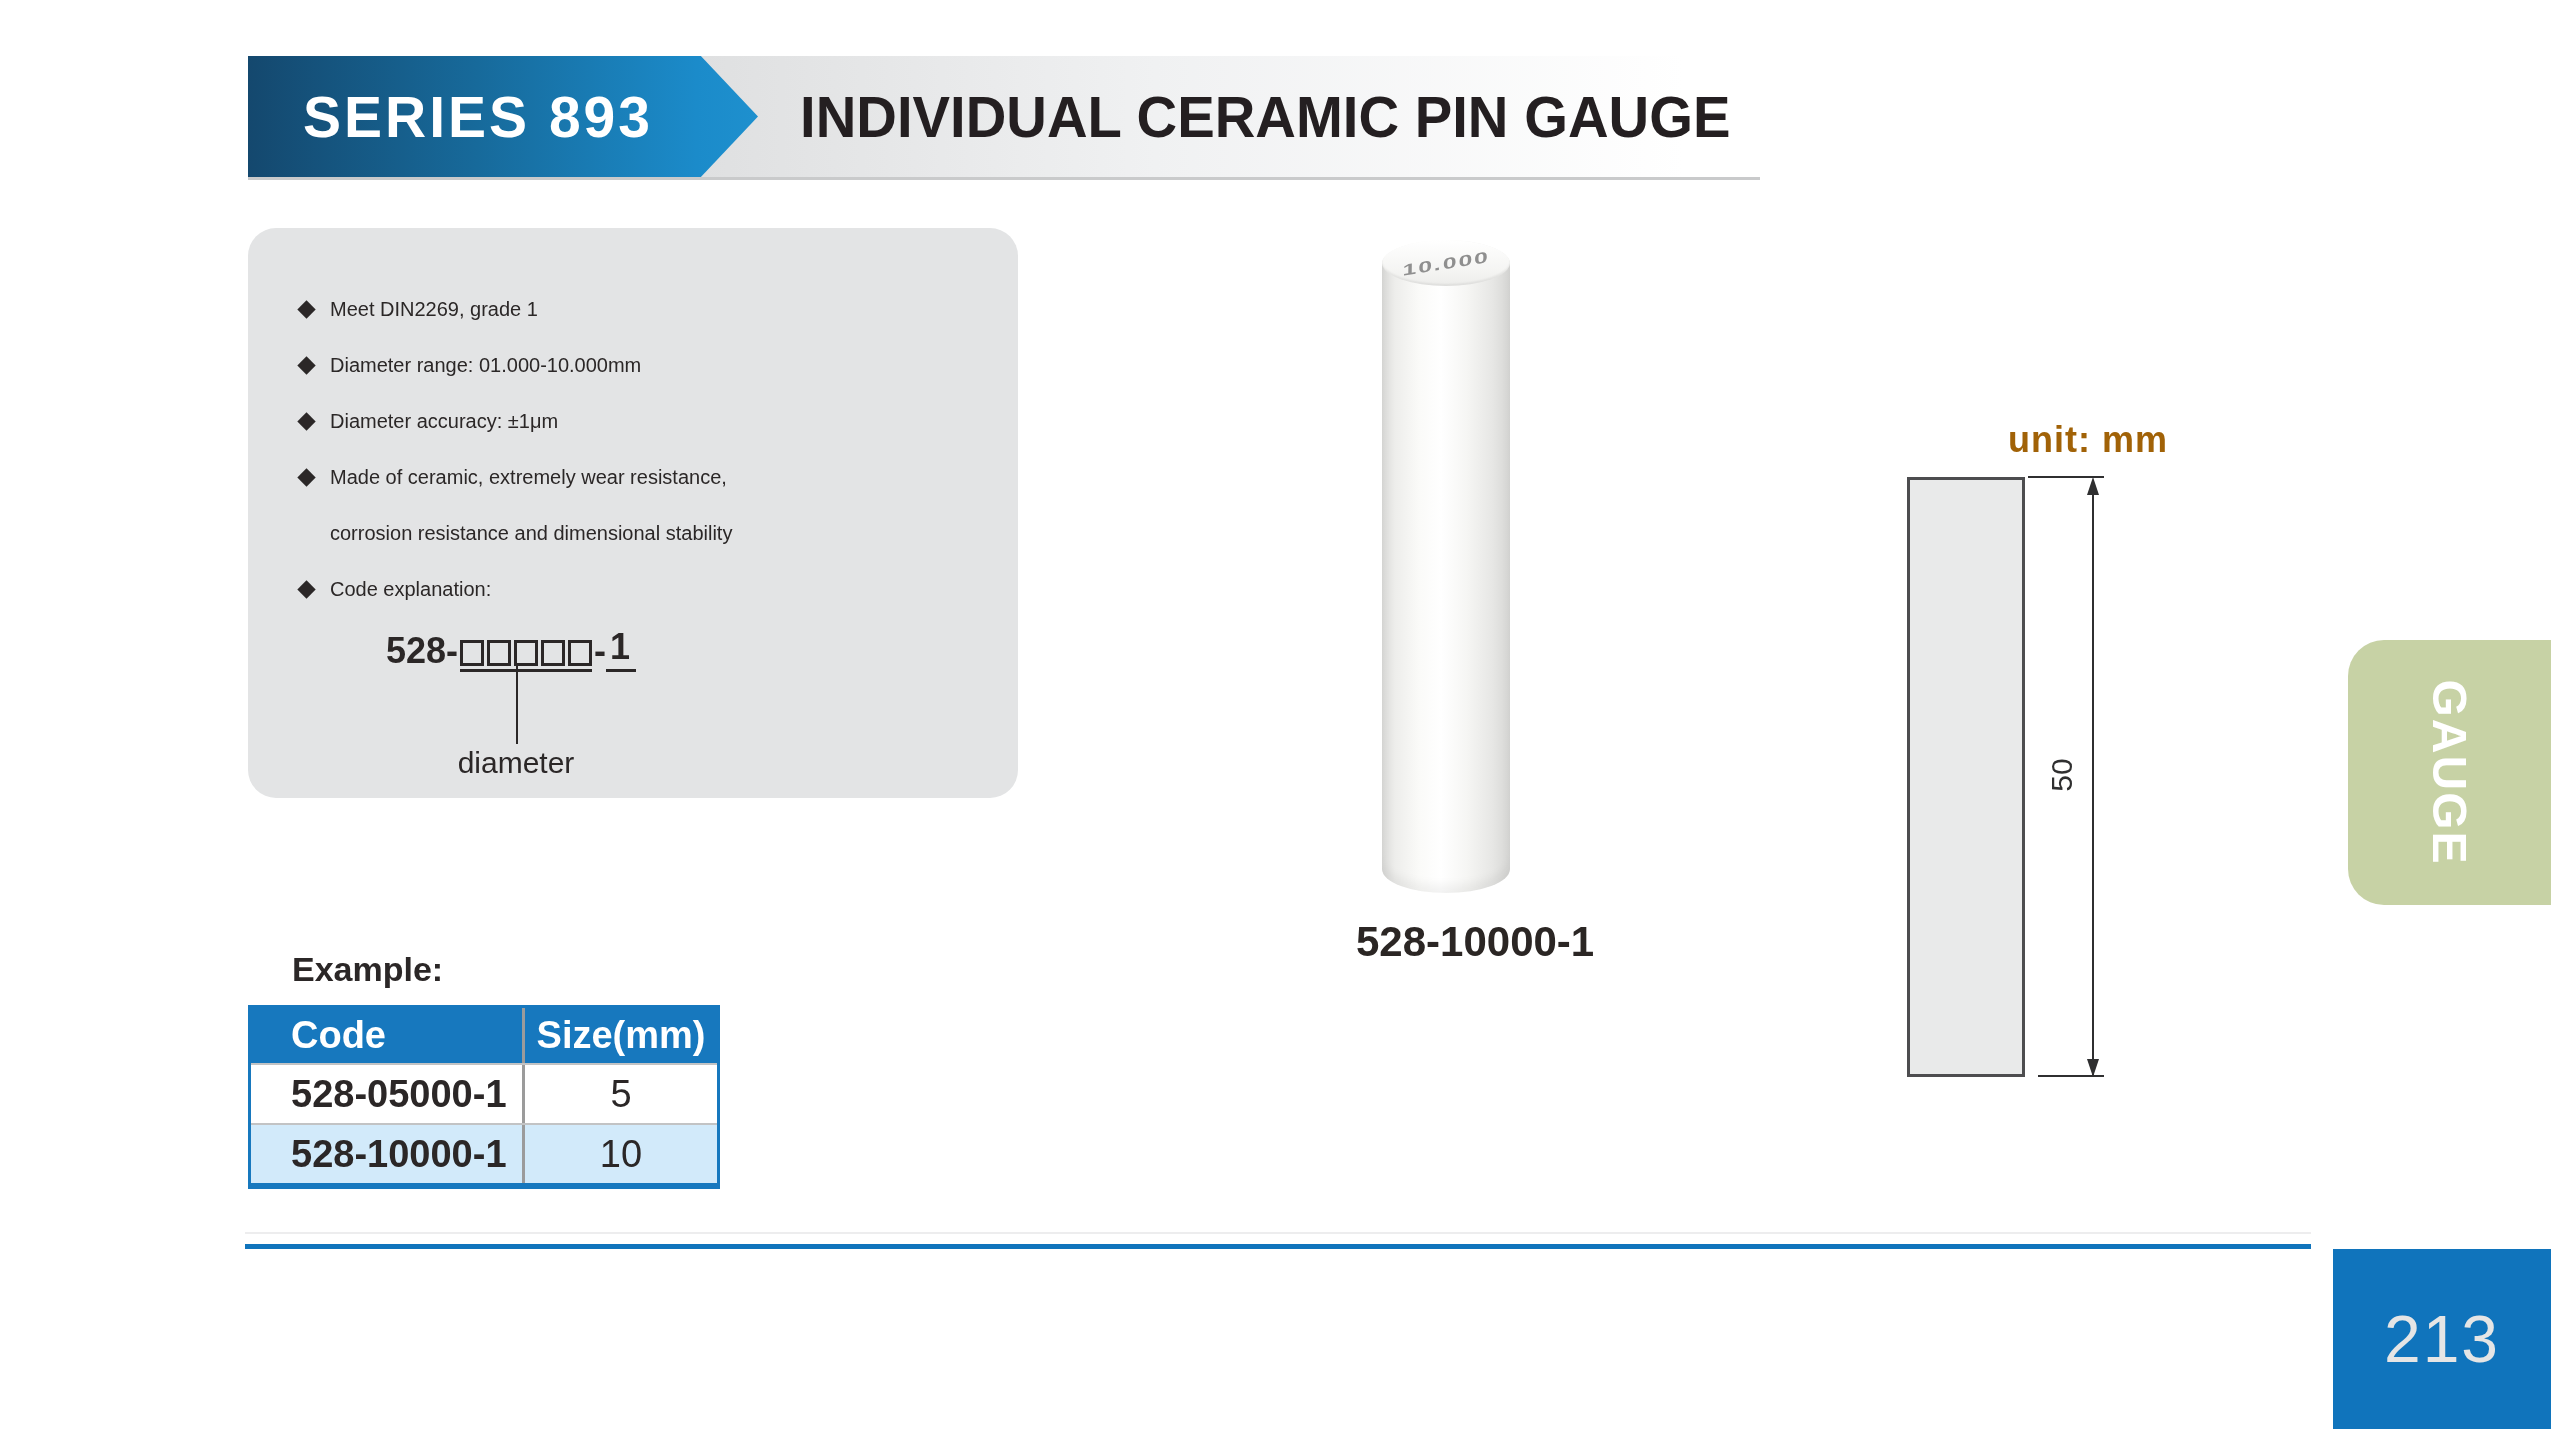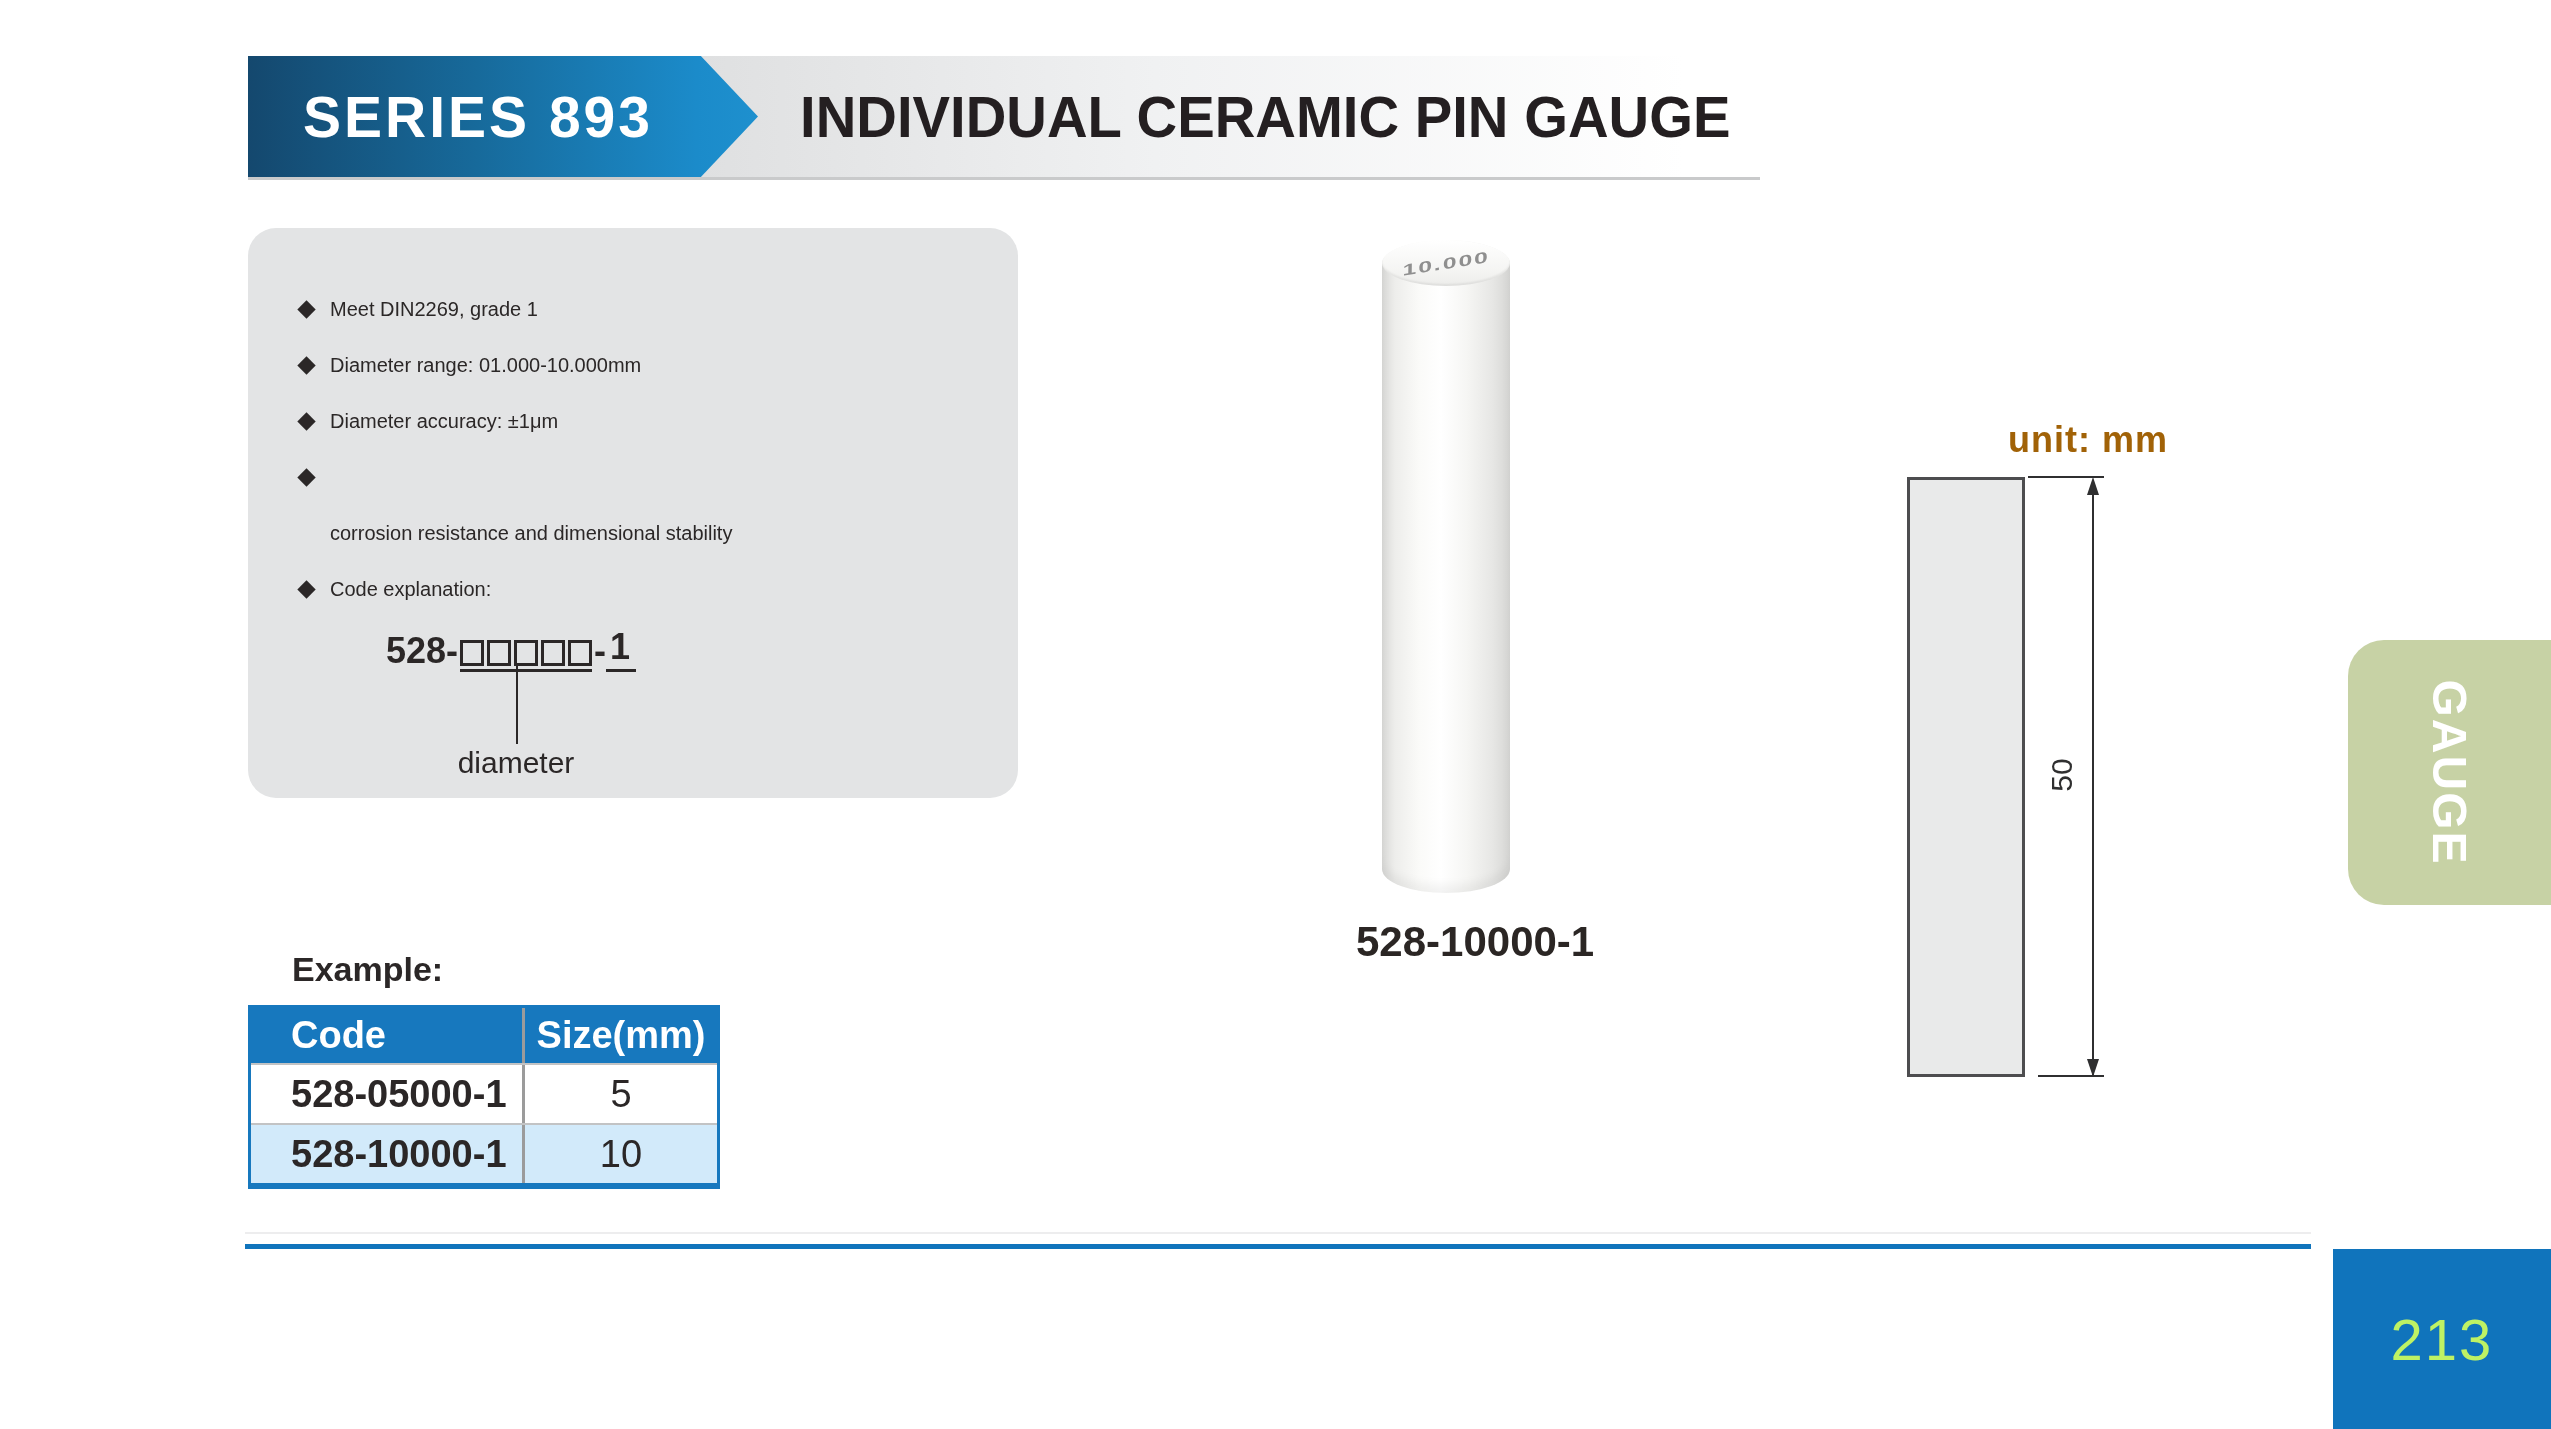--- a/index.html
+++ b/index.html
@@ -118,21 +118,21 @@
     color:#ffffff;font-size:48px;font-weight:bold;letter-spacing:2px;
     transform:rotate(90deg);white-space:nowrap;
   }
   
   .faint-rule{position:absolute;left:245px;top:1232px;width:2066px;height:2px;background:#ededee;}
   .blue-rule{position:absolute;left:245px;top:1244px;width:2066px;height:5px;background:#1074bc;}
   .page-box{
     position:absolute;left:2333px;top:1249px;width:218px;height:180px;background:#1074bc;
     display:flex;align-items:center;justify-content:center;
   }
-  .page-box span{color:#bef264;font-size:58px;letter-spacing:2px;}
+  .page-box span{color:#e5e5e5;font-size:66px;letter-spacing:2px;}
 </style>
 </head>
 <body>
 
 <div id="page">
 
   <div class="band"></div>
   <div class="arrow"></div>
   <div class="series">SERIES 893</div>
   <div class="page-title">INDIVIDUAL CERAMIC PIN GAUGE</div>
@@ -146,20 +146,21 @@
       <div class="row">
         <span class="diamond"></span>
         <span>Diameter range: 01.000-10.000mm</span>
       </div>
       <div class="row">
         <span class="diamond"></span>
         <span>Diameter accuracy: ±1μm</span>
       </div>
       <div class="row">
         <span class="diamond"></span>
+        <span>Made of ceramic, extremely wear resistance,</span>
       </div>
       <div class="row cont">
         <span>corrosion resistance and dimensional stability</span>
       </div>
       <div class="row">
         <span class="diamond"></span>
         <span>Code explanation:</span>
       </div>
     </div>
 

